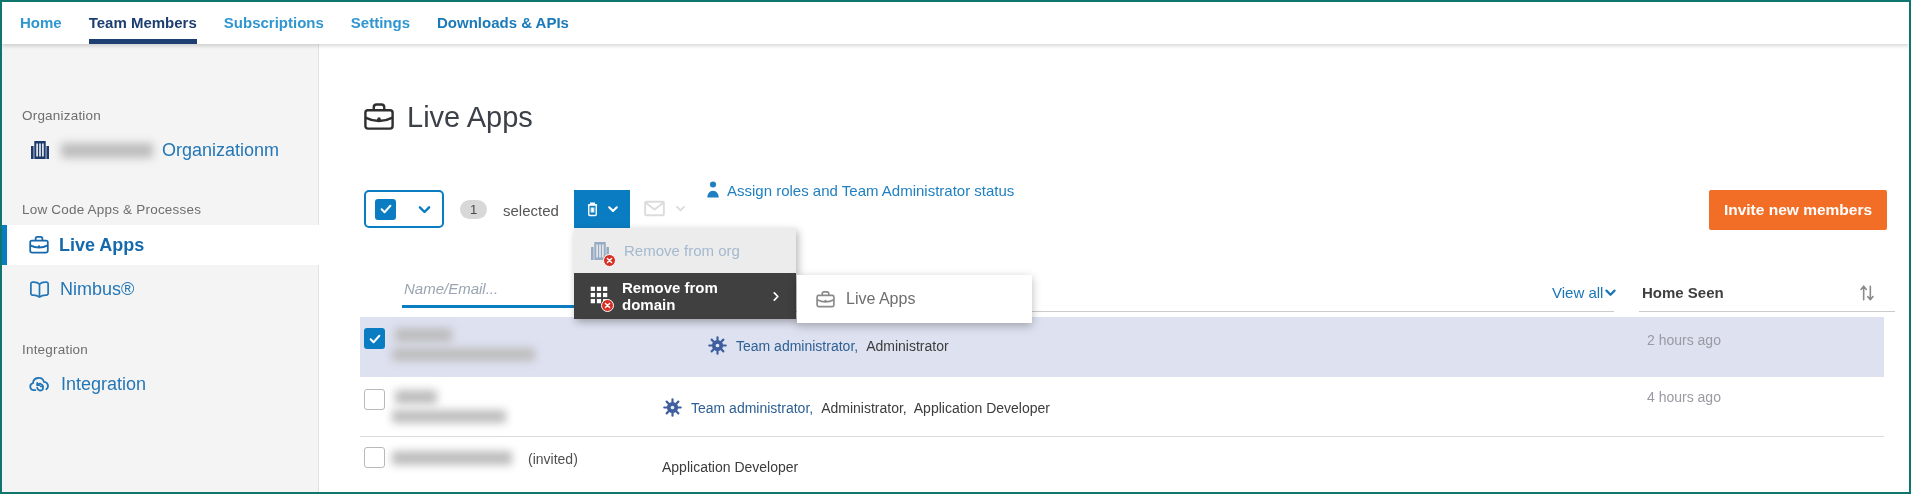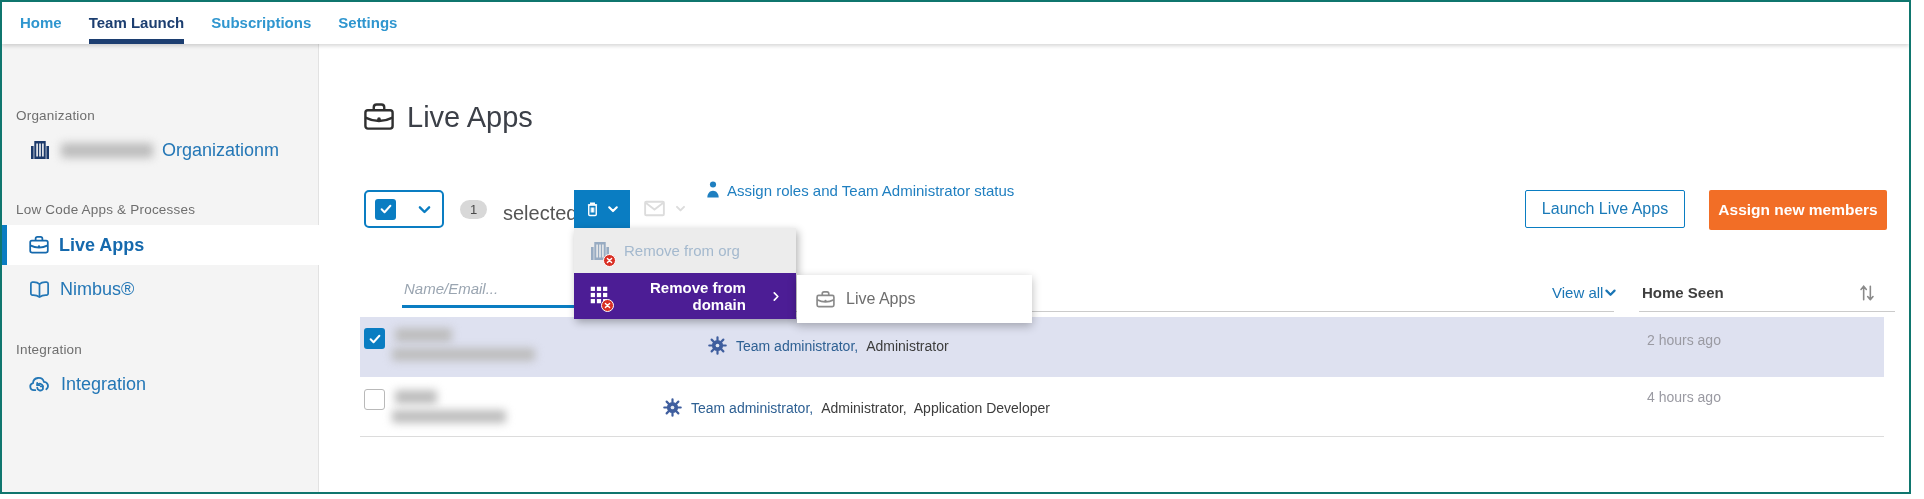--- a/index.html
+++ b/index.html
@@ -14,21 +14,21 @@
             display:flex; align-items:stretch; padding-left:18px; gap:27px; z-index:50;
             box-shadow:0 2px 4px rgba(0,0,0,.16); }
   .tab { display:flex; align-items:center; font-size:15px; font-weight:600; color:#2f96cf;
          border-bottom:5px solid transparent; padding-top:4px; cursor:pointer; }
   .tab.active { color:#1c3e70; font-weight:700; border-bottom-color:#1c3e70; }
   .tab.emph { color:#1b7ab8; font-weight:700; }
 
   
   .sidebar { position:absolute; left:0; top:42px; bottom:0; width:317px;
              background:#f4f4f4; border-right:1px solid #e2e2e2; z-index:10; }
-  .side-label { position:absolute; left:14px; font-size:13.5px; color:#6e6e6e; letter-spacing:.2px;text-align:center; }
+  .side-label { position:absolute; left:20px; font-size:13.5px; color:#6e6e6e; letter-spacing:.2px;text-align:center; }
   .side-item { position:absolute; left:26px; display:flex; align-items:center; gap:9px;
                font-size:18px; color:#2477b6; cursor:pointer; }
   .side-item svg { flex:0 0 auto; }
   .side-item.active-row { left:0; width:317px; background:#ffffff; height:40px;
                           border-left:5px solid #0a7dc2; padding-left:21px; font-weight:700; color:#1569ad; }
   .blur { background:#bdbdbd; filter:blur(4px); border-radius:2px; display:inline-block; }
 
   
   .main { position:absolute; left:317px; top:42px; right:0; bottom:0; background:#fff; }
   .pos { position:absolute; }
@@ -36,38 +36,38 @@
   .page-title { display:flex; align-items:center; gap:11px; color:#3c4048; }
   .page-title .t { font-size:29px; color:#3c4048; }
 
   .selall-btn { width:80px; height:38px; border:2px solid #0a7dc2; border-radius:5px; background:#fff;
                 display:flex; align-items:center; justify-content:space-between; padding:0 9px; cursor:pointer; }
   .cbx { width:21px; height:21px; border-radius:3px; display:inline-flex; align-items:center; justify-content:center; }
   .cbx.checked { background:#0a7dc2; }
   .cbx.empty { background:#fff; border:1.5px solid #b9b9b9; }
 
   .pill { background:#d8d8d8; color:#4a4a4a; font-size:13px; border-radius:10px; padding:2px 10px; }
-  .sel-label { font-size:20px; color:#555; }
+  .sel-label { font-size:15px; color:#555; }
 
   .remove-btn { width:56px; height:38px; background:#0a7dc2; display:flex; align-items:center;
                 justify-content:center; gap:5px; cursor:pointer; color:#fff; }
   .mail-group { display:flex; align-items:center; gap:6px; color:#dcdcdc; }
   .assign-link { display:flex; align-items:flex-end; gap:6px; font-size:15px; color:#1f7fc0; cursor:pointer; }
 
   .launch-btn { width:160px; height:38px; background:#fff; border:1.5px solid #0a7dc2; border-radius:2px;
                 color:#1a7ab8; font-size:16px; display:flex; align-items:center; justify-content:center; cursor:pointer; }
   .invite-btn { width:178px; height:40px; background:#f26e26; border:none; border-radius:2px;
                 color:#fff; font-size:15.5px; font-weight:700; display:flex; align-items:center; justify-content:center; cursor:pointer; }
 
   
   .menu { position:absolute; left:255px; top:184px; width:222px; z-index:60;
           box-shadow:2px 3px 8px rgba(0,0,0,.3); }
   .menu-item { display:flex; align-items:center; gap:12px; padding:0 14px; font-size:15px; cursor:pointer; }
   .menu-item.disabled { height:45px; background:#ececec; color:#a4b9ce; cursor:default; }
-  .menu-item.hot { height:46px; background:#4c1d95; color:#fff; font-weight:600;text-align:right; }
+  .menu-item.hot { height:46px; background:#404040; color:#fff; font-weight:600; }
   .menu-item .grow { flex:1; }
   .icon-badge { position:relative; display:inline-flex; width:24px; height:24px; }
   .x-badge { position:absolute; right:-4px; bottom:-4px; width:13px; height:13px; border-radius:50%;
              background:#d93025; border:1.5px solid #fff; display:flex; align-items:center; justify-content:center; }
   .x-badge svg { display:block; }
 
   .submenu { position:absolute; left:478px; top:231px; width:235px; height:48px; background:#fff; z-index:61;
              box-shadow:0 3px 9px rgba(0,0,0,.28); display:flex; align-items:center; gap:10px;
              padding-left:18px; font-size:16px; color:#6e6e6e; cursor:pointer; }
 
@@ -91,23 +91,24 @@
   .invited { position:absolute; font-size:14px; color:#4f4f4f; }
 </style>
 </head>
 <body>
 
 <div>
 <div class="frame">
 
   <nav class="topnav">
     <div class="tab">Home</div>
-    <div class="tab active">Team Launch</div>
+    <div class="tab active">Team Members</div>
     <div class="tab">Subscriptions</div>
     <div class="tab">Settings</div>
+    <div class="tab emph">Downloads &amp; APIs</div>
   </nav>
 
   <aside class="sidebar">
     <div class="side-label" style="top:64px">Organization</div>
 
     <div class="side-item" style="top:94px">
       <svg width="24" height="24" viewBox="0 0 24 24" style="color:#1c3a6b">
         <g fill="currentColor">
           <rect x="6.3" y="3" width="11.4" height="18"></rect>
           <rect x="3" y="8" width="2.6" height="13"></rect>
@@ -205,25 +206,22 @@
     </div>
 
     <div class="pos assign-link" style="left:386px;top:136px">
       <svg width="16" height="19" viewBox="0 0 24 28" fill="#1f7fc0">
         <circle cx="12" cy="6.5" r="4.6"></circle>
         <path d="M3.5 26c0-6 3.6-10.2 8.5-10.2s8.5 4.2 8.5 10.2z"></path>
       </svg>
       <span>Assign roles and Team Administrator status</span>
     </div>
 
-    <div class="pos launch-btn" style="left:1206px;top:146px">
-      <span>Launch Live Apps</span>
-    </div>
     <div class="pos invite-btn" style="left:1390px;top:146px">
-      <span>Assign new members</span>
+      <span>Invite new members</span>
     </div>
 
     <input class="search-input" type="text" placeholder="Name/Email..." style="">
     <div class="col-line" style="left:438px;top:267px;width:857px"></div>
     <div class="col-line" style="left:1320px;top:267px;width:256px"></div>
 
     <div class="pos viewall" style="left:1233px;top:240px">
       <span>View all</span>
       <svg width="15" height="15" viewBox="0 0 24 24" fill="none" stroke="#1a75b5" stroke-width="3.6" stroke-linecap="round" stroke-linejoin="round">
         <path d="M5.5 9l6.5 6.5L18.5 9"></path>
@@ -268,20 +266,28 @@
             <path d="M12 2.6v3M12 18.4v3M2.6 12h3M18.4 12h3M5.3 5.3l2.1 2.1M16.6 16.6l2.1 2.1M18.7 5.3l-2.1 2.1M7.4 16.6l-2.1 2.1"></path>
           </g>
           <circle cx="12" cy="12" r="2.1" fill="rgba(255,255,255,.85)"></circle>
         </svg>
         <span class="admin-label">Team administrator,</span>
         <span class="roles-text">Administrator,  Application Developer</span>
       </span>
       <span class="ls-text" style="left:1287px;top:12px">4 hours ago</span>
     </div>
 
+    <div class="row" style="top:393px;height:56px">
+      <span class="pos cbx empty" style="left:4px;top:10px"></span>
+      <span class="pos blur" style="left:32px;top:14px;width:120px;height:14px"></span>
+      <span class="invited" style="left:168px;top:14px">(invited)</span>
+      <span class="role-wrap" style="left:302px;top:22px">
+        <span class="roles-text">Application Developer</span>
+      </span>
+    </div>
 
     <div class="menu">
       <div class="menu-item disabled">
         <span class="icon-badge">
           <svg width="24" height="24" viewBox="0 0 24 24" style="color:#97abc2">
             <g fill="currentColor">
               <rect x="6.3" y="3" width="11.4" height="18"></rect>
               <rect x="3" y="8" width="2.6" height="13"></rect>
               <rect x="18.4" y="8" width="2.6" height="13"></rect>
             </g>

